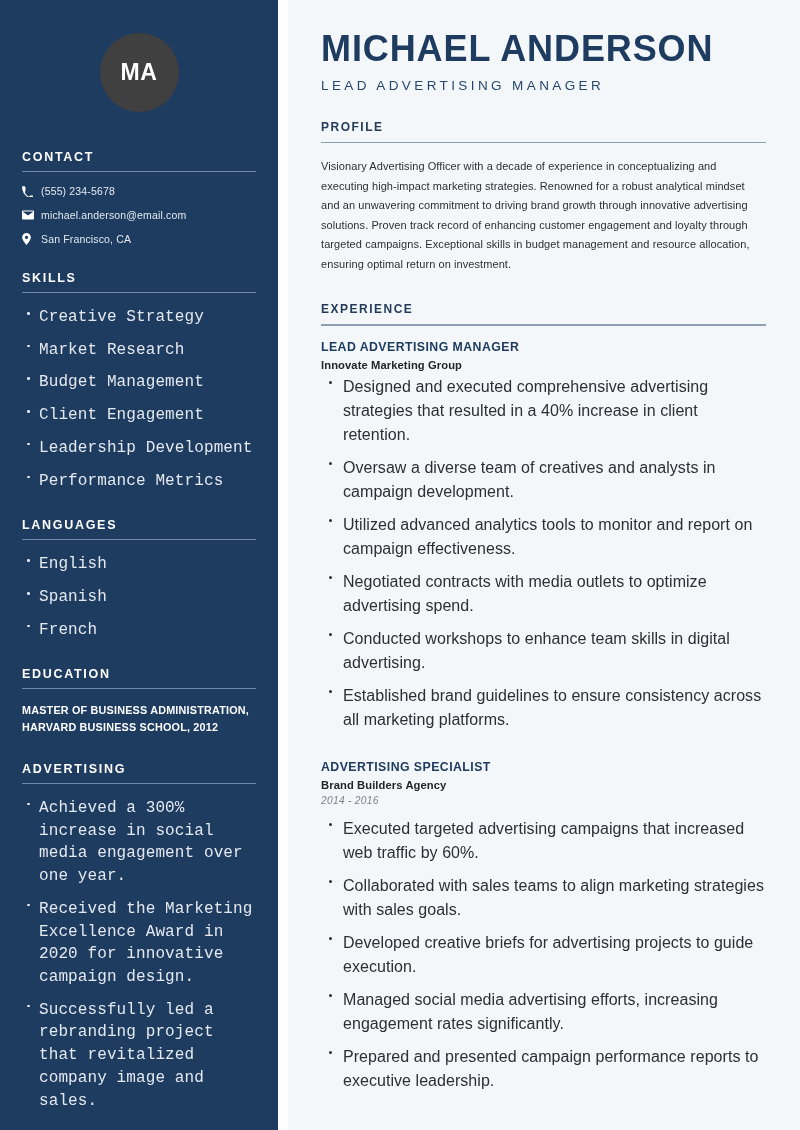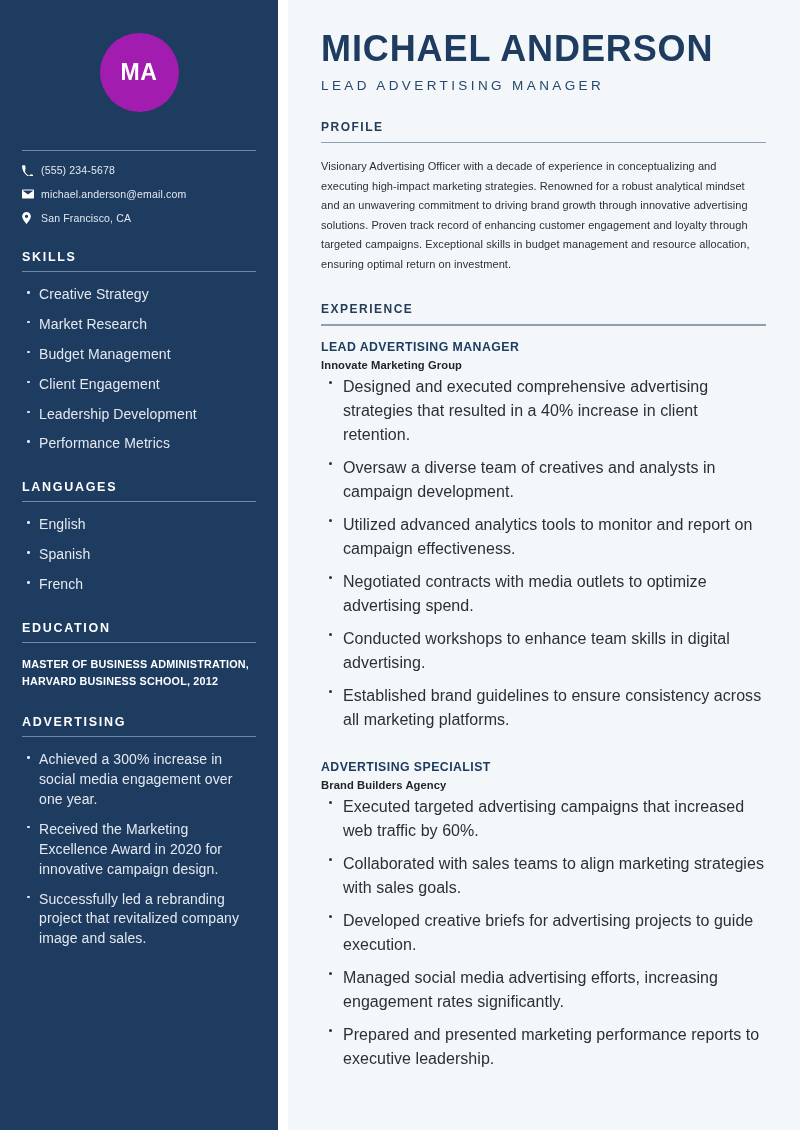--- a/index.html
+++ b/index.html
@@ -44,21 +44,21 @@
     display: flex;
     justify-content: center;
     padding-top: 33px;
     padding-bottom: 38px;
   }
 
   .avatar {
     width: 79px;
     height: 79px;
     border-radius: 50%;
-    background: #a21caf;
+    background: #404040;
     display: flex;
     align-items: center;
     justify-content: center;
     color: #ffffff;
     font-size: 23px;
     font-weight: bold;
     letter-spacing: 0.5px;
   }
 
   .side-section { margin-bottom: 26px; }
@@ -95,24 +95,25 @@
   .contact-icon svg { display: block; }
 
   .contact-text { letter-spacing: 0.15px; }
 
   ul.side-list { list-style: none; }
 
   ul.side-list li {
     position: relative;
     padding-left: 17px;
     margin-bottom: 10px;
-    font-size: 14px;
+    font-size: 16px;
     line-height: 1.42;
     color: #e4e9ef;
     letter-spacing: 0.1px;
+    font-family: Liberation Mono, monospace;
   }
 
   ul.side-list li::before {
     content: "";
     position: absolute;
     left: 5px;
     top: 6px;
     width: 2.5px;
     height: 2.5px;
     border-radius: 50%;
@@ -235,20 +236,21 @@
 
 <div class="resume">
 
   <aside class="sidebar">
 
     <div class="avatar-wrap">
       <div class="avatar">MA</div>
     </div>
 
     <section class="side-section">
+      <div class="side-heading">CONTACT</div>
       <div class="side-rule"></div>
 
       <div class="contact-row">
         <span class="contact-icon">
           <svg width="11" height="11" viewBox="0 0 24 24" fill="#ffffff">
             <path d="M6.6 10.8c1.9 3.8 5 6.8 8.8 8.8l2.9-2.9c.4-.4.9-.5 1.4-.3 1.5.5 3.1.8 4.8.8.7 0 1.3.6 1.3 1.3V23c0 .7-.6 1.3-1.3 1.3C11.9 24.3 0 12.4 0 -2.3c0-.7.6-1.3 1.3-1.3h4.5c.7 0 1.3.6 1.3 1.3 0 1.6.3 3.2.8 4.8.2.5.1 1-.3 1.4L6.6 10.8z" transform="translate(0,4)"></path>
           </svg>
         </span>
         <span class="contact-text">(555) 234-5678</span>
       </div>
@@ -341,26 +343,27 @@
           <li>Conducted workshops to enhance team skills in digital advertising.</li>
           <li>Established brand guidelines to ensure consistency across all marketing platforms.</li>
         </ul>
       </div>
 
       <div class="exp-spacer"></div>
 
       <div class="job">
         <div class="job-title">ADVERTISING SPECIALIST</div>
         <div class="job-company">Brand Builders Agency</div>
+        <div class="job-dates">2014 - 2016</div>
         <ul class="job-list">
           <li>Executed targeted advertising campaigns that increased web traffic by 60%.</li>
           <li>Collaborated with sales teams to align marketing strategies with sales goals.</li>
           <li>Developed creative briefs for advertising projects to guide execution.</li>
           <li>Managed social media advertising efforts, increasing engagement rates significantly.</li>
-          <li>Prepared and presented marketing performance reports to executive leadership.</li>
+          <li>Prepared and presented campaign performance reports to executive leadership.</li>
         </ul>
       </div>
 
     </section>
 
   </main>
 
 </div>
 
 </body></html>

